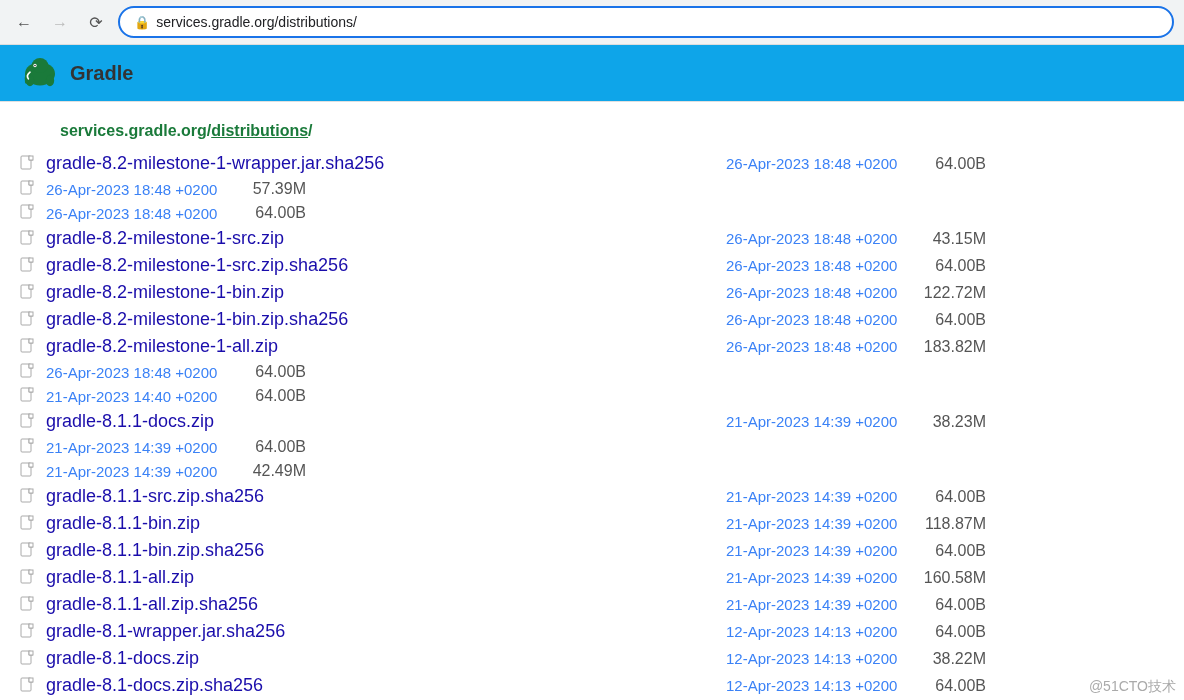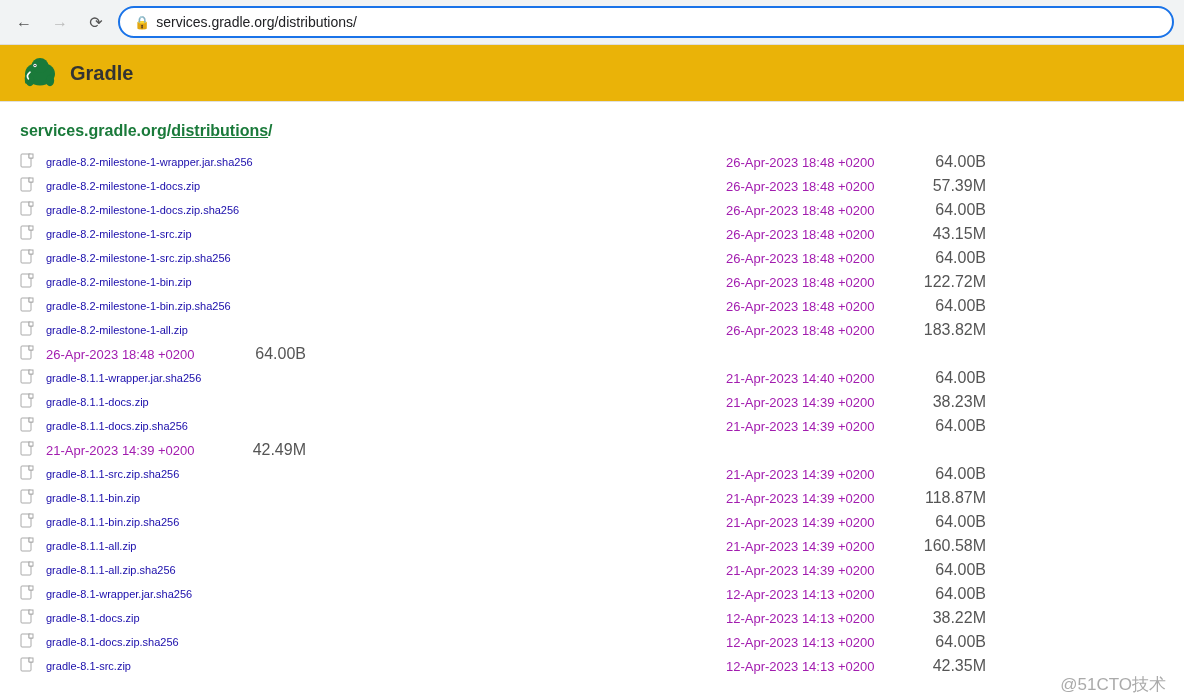--- a/index.html
+++ b/index.html
@@ -31,37 +31,37 @@
       border-radius: 20px;
       padding: 4px 14px;
       gap: 6px;
       height: 32px;
     }
     .lock-icon { font-size: 13px; color: #555; }
     .address-text { font-size: 14px; color: #202124; flex: 1; }
 
     
     .gradle-header {
-      background: #eab308;
+      background: #0ea5e9;
       border-bottom: 1px solid #e0e0e0;
       padding: 12px 20px;
       display: flex; align-items: flex-end;
     }
     .gradle-logo {
       display: flex; align-items: center; gap: 10px;
       font-size: 20px; font-weight: bold; color: #333;
     }
     .elephant-svg { width: 40px; height: 32px; }
 
     
     .breadcrumb-area {
       padding: 20px 20px 10px 20px;
       font-size: 16px; font-weight: bold;
     }
-    .breadcrumb-link { color: #1a7a3a; text-decoration: none; }
+    .breadcrumb-link { color: #1a7a3a; text-decoration: none; margin-left: 40px; }
     .breadcrumb-sep { color: #1a7a3a; }
     .breadcrumb-current { color: #1a7a3a; font-weight: bold; }
 
     
     .file-list {
       padding: 0 20px;
     }
     .file-row {
       display: flex;
       align-items: center;
@@ -72,40 +72,40 @@
       width: 18px; height: 18px; 
       margin-right: 8px; 
       flex-shrink: 0;
       color: #888;
       font-size: 14px;
     }
     .file-name {
       flex: 0 0 680px;
       color: #1a0dab;
       text-decoration: none;
-      font-size: 11px;
+      font-size: 18px;
     }
     .file-date {
       flex: 0 0 180px;
-      color: #a21caf;
-      font-size: 13px;
+      color: #3b82f6;
+      font-size: 15px;
     }
     .file-size {
       flex: 0 0 80px;
       color: #555;
       font-size: 16px;
       text-align: right;
     }
 
     
     .watermark {
       position: fixed;
       bottom: 4px;
-      right: 18px;
-      font-size: 17px;
+      right: 8px;
+      font-size: 14px;
       color: #aaa;
     }
   </style>
 </head>
 <body>
 
 <div class="browser-chrome">
   <button class="nav-btn">←</button>
   <button class="nav-btn disabled">→</button>
   <button class="nav-btn">⟳</button>
@@ -149,31 +149,29 @@
       <a class="file-name" href="#">gradle-8.2-milestone-1-wrapper.jar.sha256</a>
       <span class="file-date">26-Apr-2023 18:48 +0200</span>
       <span class="file-size">64.00B</span>
     </div>
     <div class="file-row">
       <span class="file-icon"><svg width="14" height="16" viewBox="0 0 14 16" xmlns="http://www.w3.org/2000/svg">
       <rect x="1" y="1" width="10" height="13" rx="1" fill="none" stroke="#aaa" stroke-width="1"></rect>
       <path d="M9 1 L13 5 L9 5 Z" fill="#ddd" stroke="#aaa" stroke-width="1"></path>
       <rect x="9" y="1" width="4" height="4" rx="0" fill="white" stroke="#aaa" stroke-width="1"></rect>
     </svg></span>
-      <a class="file-name" href="#">gradle-8.2-milestone-1-docs.zip</a>
       <span class="file-date">26-Apr-2023 18:48 +0200</span>
       <span class="file-size">57.39M</span>
     </div>
     <div class="file-row">
       <span class="file-icon"><svg width="14" height="16" viewBox="0 0 14 16" xmlns="http://www.w3.org/2000/svg">
       <rect x="1" y="1" width="10" height="13" rx="1" fill="none" stroke="#aaa" stroke-width="1"></rect>
       <path d="M9 1 L13 5 L9 5 Z" fill="#ddd" stroke="#aaa" stroke-width="1"></path>
       <rect x="9" y="1" width="4" height="4" rx="0" fill="white" stroke="#aaa" stroke-width="1"></rect>
     </svg></span>
-      <a class="file-name" href="#">gradle-8.2-milestone-1-docs.zip.sha256</a>
       <span class="file-date">26-Apr-2023 18:48 +0200</span>
       <span class="file-size">64.00B</span>
     </div>
     <div class="file-row">
       <span class="file-icon"><svg width="14" height="16" viewBox="0 0 14 16" xmlns="http://www.w3.org/2000/svg">
       <rect x="1" y="1" width="10" height="13" rx="1" fill="none" stroke="#aaa" stroke-width="1"></rect>
       <path d="M9 1 L13 5 L9 5 Z" fill="#ddd" stroke="#aaa" stroke-width="1"></path>
       <rect x="9" y="1" width="4" height="4" rx="0" fill="white" stroke="#aaa" stroke-width="1"></rect>
     </svg></span>
       <a class="file-name" href="#">gradle-8.2-milestone-1-src.zip</a>
@@ -228,41 +226,39 @@
     </svg></span>
       <span class="file-date">26-Apr-2023 18:48 +0200</span>
       <span class="file-size">64.00B</span>
     </div>
     <div class="file-row">
       <span class="file-icon"><svg width="14" height="16" viewBox="0 0 14 16" xmlns="http://www.w3.org/2000/svg">
       <rect x="1" y="1" width="10" height="13" rx="1" fill="none" stroke="#aaa" stroke-width="1"></rect>
       <path d="M9 1 L13 5 L9 5 Z" fill="#ddd" stroke="#aaa" stroke-width="1"></path>
       <rect x="9" y="1" width="4" height="4" rx="0" fill="white" stroke="#aaa" stroke-width="1"></rect>
     </svg></span>
-      <a class="file-name" href="#">gradle-8.1.1-wrapper.jar.sha256</a>
       <span class="file-date">21-Apr-2023 14:40 +0200</span>
       <span class="file-size">64.00B</span>
     </div>
     <div class="file-row">
       <span class="file-icon"><svg width="14" height="16" viewBox="0 0 14 16" xmlns="http://www.w3.org/2000/svg">
       <rect x="1" y="1" width="10" height="13" rx="1" fill="none" stroke="#aaa" stroke-width="1"></rect>
       <path d="M9 1 L13 5 L9 5 Z" fill="#ddd" stroke="#aaa" stroke-width="1"></path>
       <rect x="9" y="1" width="4" height="4" rx="0" fill="white" stroke="#aaa" stroke-width="1"></rect>
     </svg></span>
       <a class="file-name" href="#">gradle-8.1.1-docs.zip</a>
       <span class="file-date">21-Apr-2023 14:39 +0200</span>
       <span class="file-size">38.23M</span>
     </div>
     <div class="file-row">
       <span class="file-icon"><svg width="14" height="16" viewBox="0 0 14 16" xmlns="http://www.w3.org/2000/svg">
       <rect x="1" y="1" width="10" height="13" rx="1" fill="none" stroke="#aaa" stroke-width="1"></rect>
       <path d="M9 1 L13 5 L9 5 Z" fill="#ddd" stroke="#aaa" stroke-width="1"></path>
       <rect x="9" y="1" width="4" height="4" rx="0" fill="white" stroke="#aaa" stroke-width="1"></rect>
     </svg></span>
-      <a class="file-name" href="#">gradle-8.1.1-docs.zip.sha256</a>
       <span class="file-date">21-Apr-2023 14:39 +0200</span>
       <span class="file-size">64.00B</span>
     </div>
     <div class="file-row">
       <span class="file-icon"><svg width="14" height="16" viewBox="0 0 14 16" xmlns="http://www.w3.org/2000/svg">
       <rect x="1" y="1" width="10" height="13" rx="1" fill="none" stroke="#aaa" stroke-width="1"></rect>
       <path d="M9 1 L13 5 L9 5 Z" fill="#ddd" stroke="#aaa" stroke-width="1"></path>
       <rect x="9" y="1" width="4" height="4" rx="0" fill="white" stroke="#aaa" stroke-width="1"></rect>
     </svg></span>
       <span class="file-date">21-Apr-2023 14:39 +0200</span>

